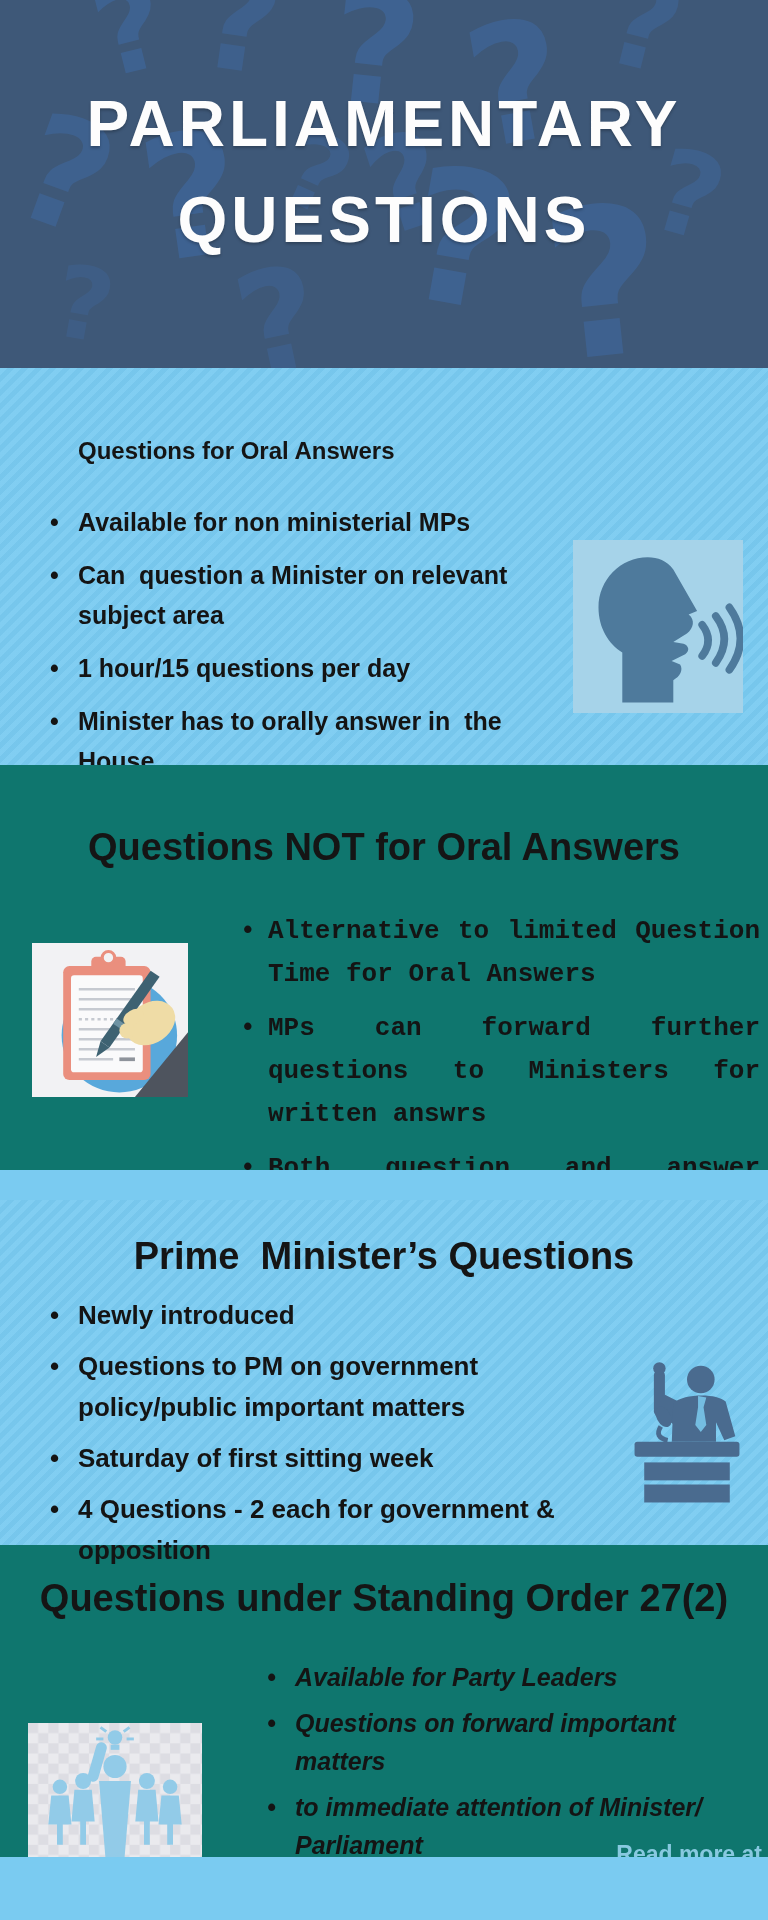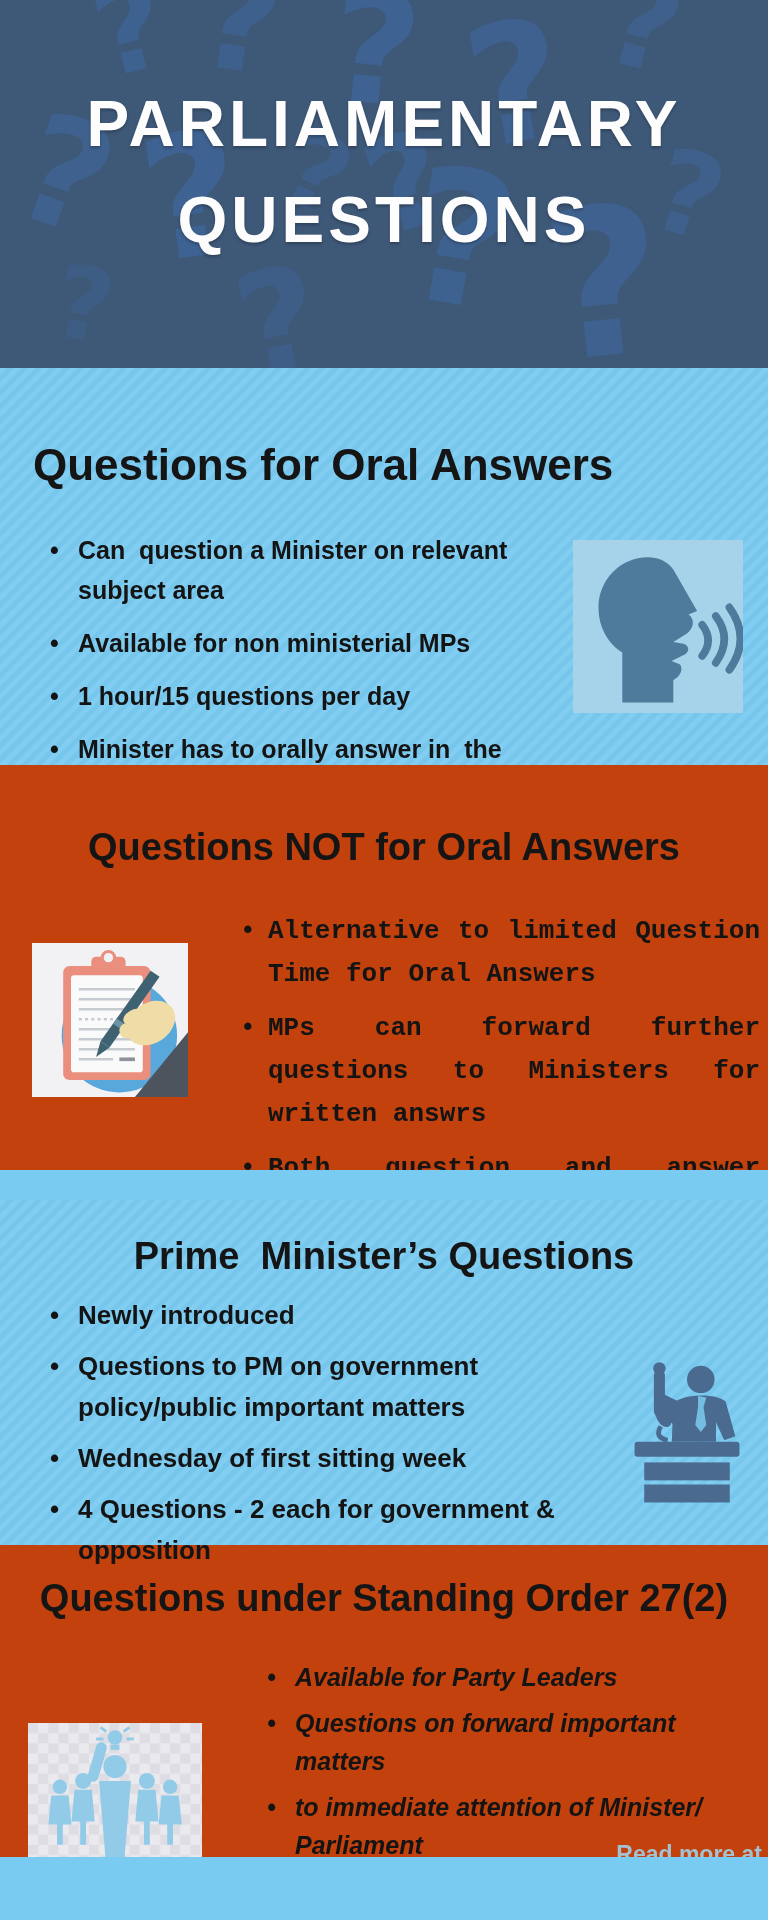--- a/index.html
+++ b/index.html
@@ -20,31 +20,31 @@
     margin:0; color:#FDFDFD; font-weight:bold; font-size:64px; letter-spacing:4px;
     line-height:96px; white-space:pre-wrap; text-shadow:0 2px 3px rgba(0,0,0,.25);
   }
 
   
   .light {
     background:
       repeating-linear-gradient(135deg, rgba(255,255,255,.05) 0 5px, rgba(20,60,90,.03) 5px 10px),
       #7ACBF1;
   }
-  .gray { background:#c2410c; }
+  .gray { background:#0f766e; }
   .sec-oral    { top:368px;  height:397px; }
   .sec-notoral { top:765px;  height:405px; }
   .sec-pm      { top:1200px; height:375px; }
   .sec-so      { top:1545px; height:312px; }
 
   h2.sec-title {
     margin:0; color:#151515; font-weight:bold; white-space:pre-wrap;
     line-height:1.4;
   }
-  .sec-oral h2    { font-size:44px; margin:66px 0 0 33px; }
+  .sec-oral h2    { font-size:24px; margin:66px 0 0 78px; }
   .sec-notoral h2 { font-size:38px; margin:56px 0 0 0; text-align:center; }
   .sec-pm h2      { font-size:38px; margin:30px 0 0 0; text-align:center; }
   .sec-so h2      { font-size:38px; margin:26px 0 0 0; text-align:center; line-height:1.45; }
 
   ul.blist {
     position:relative; z-index:2; list-style:none; margin:0; padding:0;
     color:#141414; font-weight:bold;
   }
   ul.blist li { position:relative; padding-left:30px; white-space:pre-wrap; }
   ul.blist li::before { content:"\2022"; position:absolute; left:2px; top:0; }
@@ -94,22 +94,22 @@
       </div>
     <div class="header-titles">
       <h1 class="header-title">PARLIAMENTARY</h1>
       <h1 class="header-title">QUESTIONS</h1>
     </div>
   </div>
 
   <div class="band light sec-oral">
     <h2 class="sec-title">Questions for Oral Answers</h2>
     <ul class="blist">
+        <li>Available for non ministerial MPs</li>
         <li>Can  question a Minister on relevant subject area</li>
-        <li>Available for non ministerial MPs</li>
         <li>1 hour/15 questions per day</li>
         <li>Minister has to orally answer in  the House</li>
       </ul>
     <div class="icon-box icon-head">
       <svg viewBox="0 0 100 100" preserveAspectRatio="none">
         <rect width="100" height="100" fill="#A6D3E9"></rect>
         <path d="M44 10 C28 10 15 23 15 39 C15 51 21 60 29 65 L29 94 L59 94 L59 81 C63 79 65 75 63 72 L58 70 L66 66 C69 64 68 61 65 60 L59 59 L67 54 C71 51 72 46 68 43 L73 41 L59 17 C55 12 50 10 44 10 Z" fill="#4E7A9C"></path>
         <path d="M76 49 q7 9 0 18" stroke="#4E7A9C" stroke-width="4.5" fill="none" stroke-linecap="round"></path>
         <path d="M84 44 q10 13 0 27" stroke="#4E7A9C" stroke-width="4.5" fill="none" stroke-linecap="round"></path>
         <path d="M92 39 q13 18 0 36" stroke="#4E7A9C" stroke-width="4.5" fill="none" stroke-linecap="round"></path>
@@ -154,21 +154,21 @@
         <ellipse cx="65" cy="48" rx="7" ry="4.5" transform="rotate(-30 65 48)" fill="#EFDCA6"></ellipse>
       </svg>
     </div>
   </div>
 
   <div class="band light sec-pm">
     <h2 class="sec-title">Prime  Minister’s Questions</h2>
     <ul class="blist">
         <li>Newly introduced</li>
         <li>Questions to PM on government policy/public important matters</li>
-        <li>Wednesday of first sitting week</li>
+        <li>Saturday of first sitting week</li>
         <li>4 Questions - 2 each for government &amp; opposition</li>
       </ul>
     <div class="icon-box icon-podium">
       <svg viewBox="0 0 100 110" preserveAspectRatio="none">
         <g fill="#4A6B8F">
           <circle cx="60" cy="17" r="10"></circle>
           <rect x="26" y="10" width="8" height="34" rx="4"></rect>
           <circle cx="30" cy="9" r="4.5"></circle>
           <polygon points="26,40 34,28 50,36 44,52"></polygon>
           <path d="M40 34 C48 27 72 27 78 33 L85 58 L77 61 L71 48 L71 62 L39 62 Z"></path>

